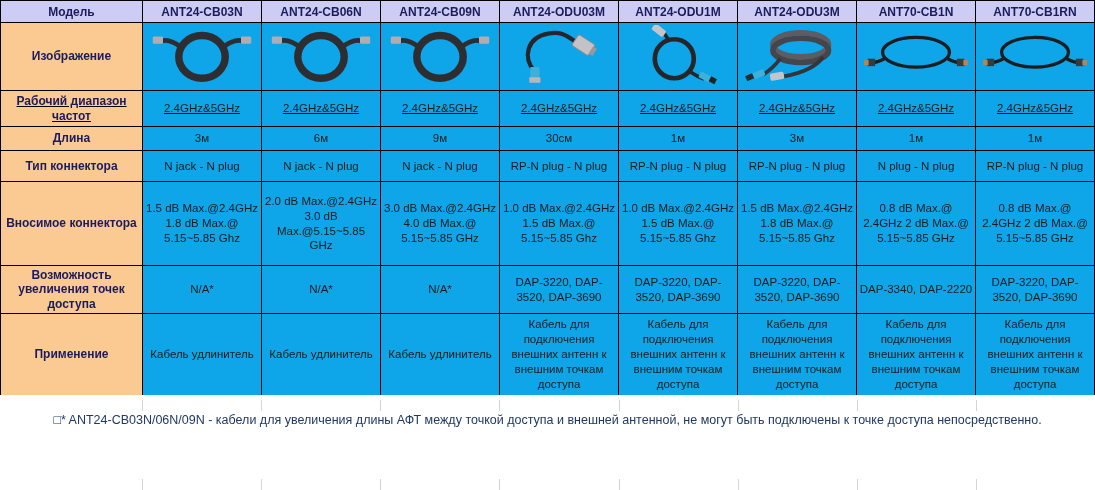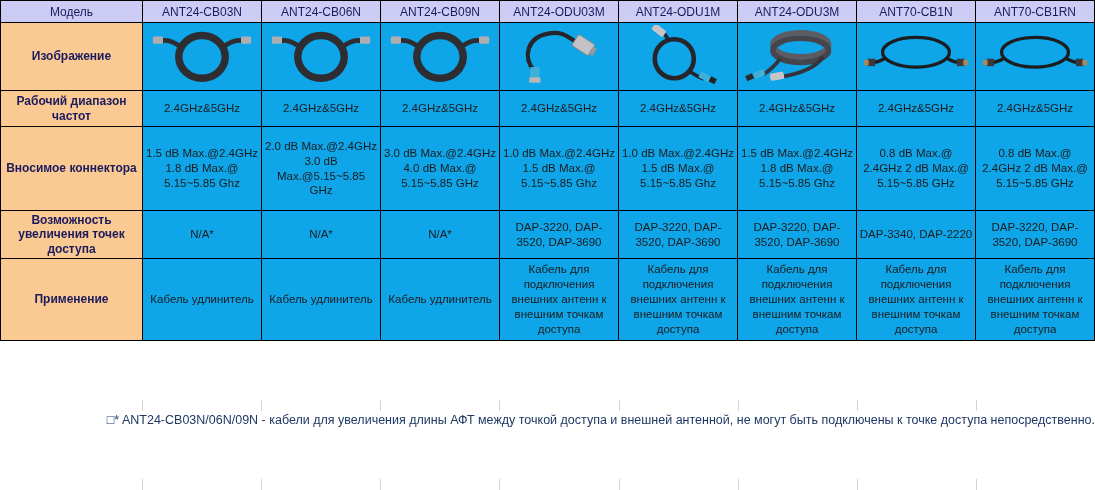--- a/index.html
+++ b/index.html
@@ -3,29 +3,29 @@
 <meta charset="utf-8">
 <style>
   html,body{margin:0;padding:0;background:#fff;}
   #stage{
     position:relative;width:1095px;height:490px;background:#fff;overflow:hidden;
     font-family:"Liberation Sans","DejaVu Sans",sans-serif;
     --header-bg:#ccccf5;--label-bg:#fbc992;--head-text:#1b1b5e;--cell-text:#1c1c1c;--foot-text:#1f3864;--grid:#000;
   }
   table.spec{border-collapse:collapse;table-layout:fixed;width:1095px;}
   table.spec th,table.spec td{border:1px solid var(--grid);text-align:center;vertical-align:middle;overflow:hidden;padding:0 2px;}
-  table.spec thead th{background:var(--header-bg);color:var(--head-text);font-weight:normal;font-size:12px;}
+  table.spec thead th{background:var(--header-bg);color:var(--head-text);font-weight:bold;font-size:12px;}
   table.spec tbody th{background:var(--label-bg);color:var(--head-text);font-weight:bold;font-size:12px;line-height:1.22;padding:0 0;}
   table.spec td{background:#0ea5e9;color:var(--cell-text);font-size:11.5px;line-height:1.3;}
   td.loss-cell{padding:0 5px;}
   .cable-img{display:inline-block;line-height:0;}
   .cable-img svg{width:104px;height:60px;display:block;margin:0 auto;}
   #footnote{position:absolute;left:0;top:395px;width:1095px;height:95px;background:#fff;
     color:var(--foot-text);font-size:12.5px;text-align:center;padding-top:15px;box-sizing:border-box;}
-  #footnote .fline{line-height:21.5px;white-space:nowrap;text-align:right;}
+  #footnote .fline{line-height:21.5px;white-space:nowrap;}
   .tick{position:absolute;width:1px;height:11px;background:#d4d4d4;}
 </style>
 </head>
 <body>
 
 <div id="stage" style="--header-bg: #ccccf5; --label-bg: #fbc992; --head-text: #1b1b5e; --cell-text: #1c1c1c; --foot-text: #1f3864; --grid: #000000;">
 
   <table class="spec">
     <colgroup>
       <col style="width:142px">
@@ -115,30 +115,52 @@
           <td><span class="cable-img"><svg viewBox="0 0 112 64" xmlns="http://www.w3.org/2000/svg">
     <ellipse cx="56" cy="29" rx="36" ry="16" fill="none" stroke="#1d1d1f" stroke-width="3.5"></ellipse>
     <path d="M22 36 C 16 39 12 40 9 40" stroke="#1d1d1f" stroke-width="3.5" fill="none"></path>
     <path d="M90 36 C 96 39 100 40 103 40" stroke="#1d1d1f" stroke-width="3.5" fill="none"></path>
     <rect x="4" y="36" width="8" height="8" fill="#3a3a3c"></rect>
                 <rect x="0" y="37.5" width="5" height="5.5" fill="#b08858"></rect>
     <rect x="100" y="36" width="8" height="8" fill="#3a3a3c"></rect>
                 <rect x="107" y="37.5" width="5" height="5.5" fill="#b08858"></rect>
               </svg></span></td>
         </tr>
-        <tr style="height: 36px;">
+        <tr style="height: 36px; text-decoration: underline;">
           <th>Рабочий диапазон частот</th>
           <td>2.4GHz&amp;5GHz</td>
           <td>2.4GHz&amp;5GHz</td>
           <td>2.4GHz&amp;5GHz</td>
           <td>2.4GHz&amp;5GHz</td>
           <td>2.4GHz&amp;5GHz</td>
           <td>2.4GHz&amp;5GHz</td>
           <td>2.4GHz&amp;5GHz</td>
           <td>2.4GHz&amp;5GHz</td>
+        </tr>
+        <tr style="height: 24px;">
+          <th>Длина</th>
+          <td>3м</td>
+          <td>6м</td>
+          <td>9м</td>
+          <td>30см</td>
+          <td>1м</td>
+          <td>3м</td>
+          <td>1м</td>
+          <td>1м</td>
+        </tr>
+        <tr style="height: 31px;">
+          <th>Тип коннектора</th>
+          <td>N jack - N plug</td>
+          <td>N jack - N plug</td>
+          <td>N jack - N plug</td>
+          <td>RP-N plug - N plug</td>
+          <td>RP-N plug - N plug</td>
+          <td>RP-N plug - N plug</td>
+          <td>N plug - N plug</td>
+          <td>RP-N plug - N plug</td>
         </tr>
         <tr style="height: 84px;">
           <th>Вносимое коннектора</th>
           <td class="loss-cell">1.5 dB Max.@2.4GHz 1.8 dB Max.@ 5.15~5.85 Ghz</td>
           <td class="loss-cell">2.0 dB Max.@2.4GHz 3.0 dB Max.@5.15~5.85 GHz</td>
           <td class="loss-cell">3.0 dB Max.@2.4GHz 4.0 dB Max.@ 5.15~5.85 GHz</td>
           <td class="loss-cell">1.0 dB Max.@2.4GHz 1.5 dB Max.@ 5.15~5.85 Ghz</td>
           <td class="loss-cell">1.0 dB Max.@2.4GHz 1.5 dB Max.@ 5.15~5.85 Ghz</td>
           <td class="loss-cell">1.5 dB Max.@2.4GHz 1.8 dB Max.@ 5.15~5.85 Ghz</td>
           <td class="loss-cell">0.8 dB Max.@ 2.4GHz 2 dB Max.@ 5.15~5.85 GHz</td>

